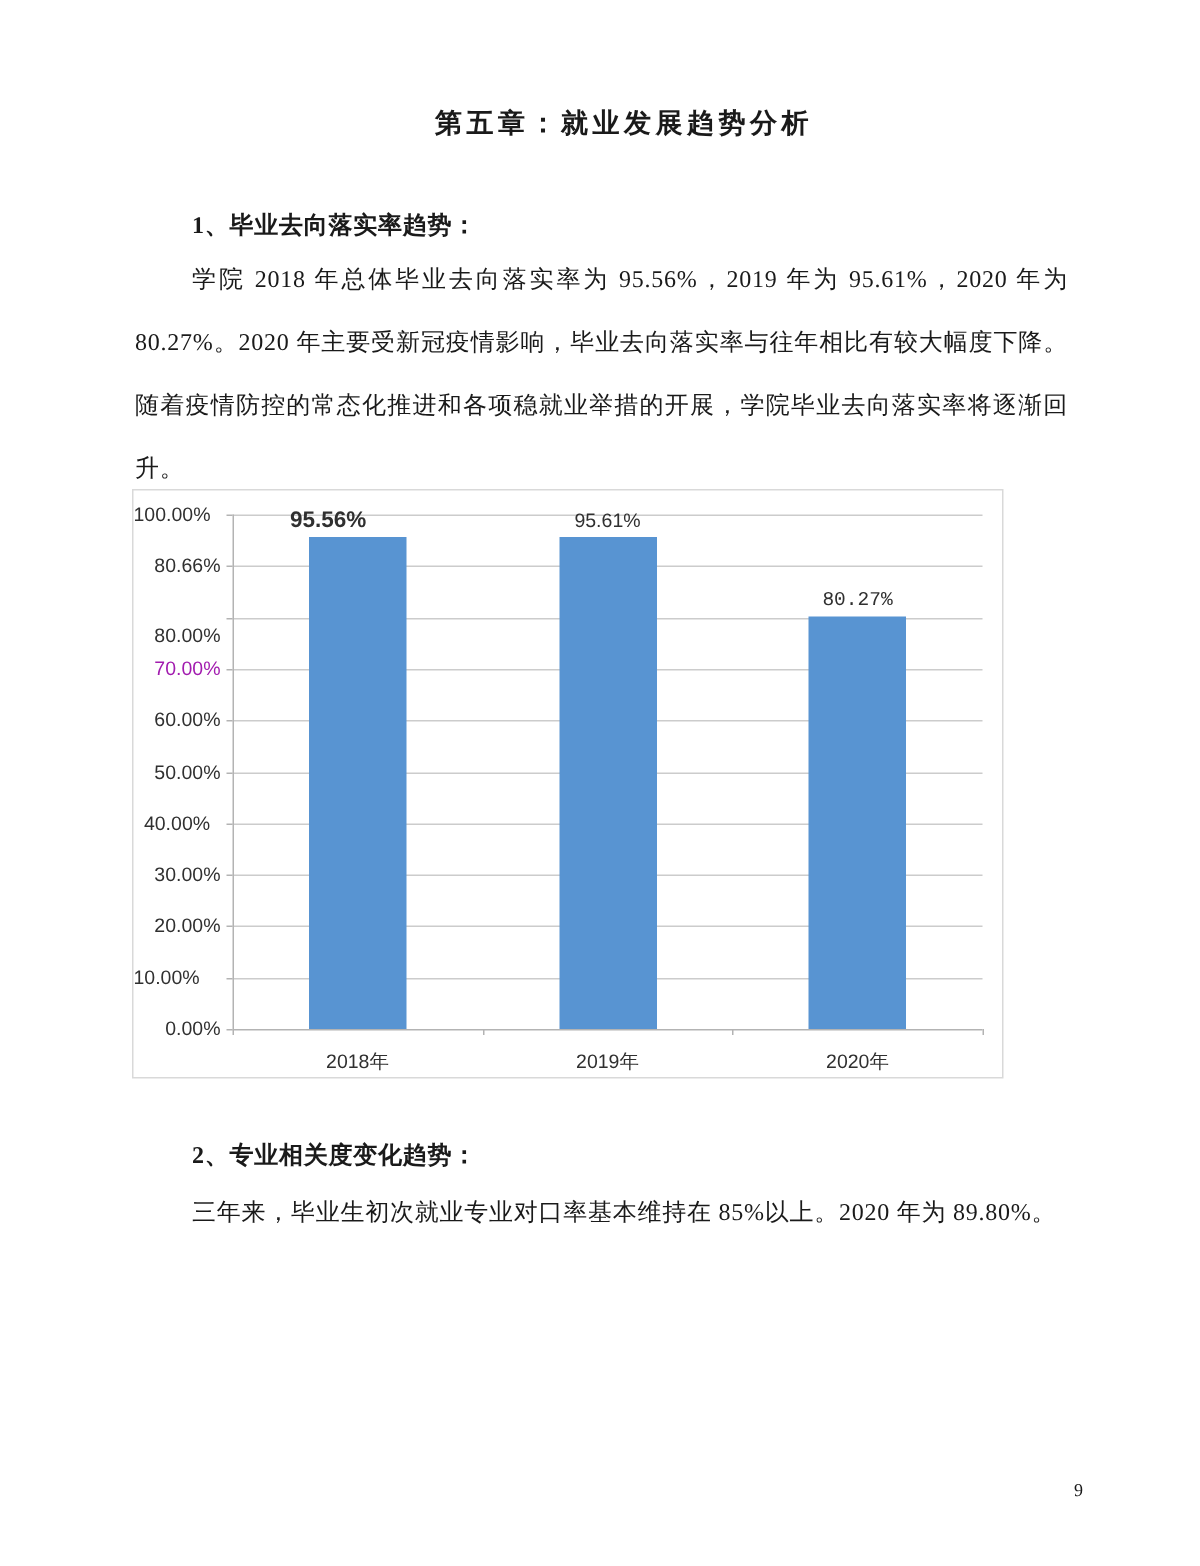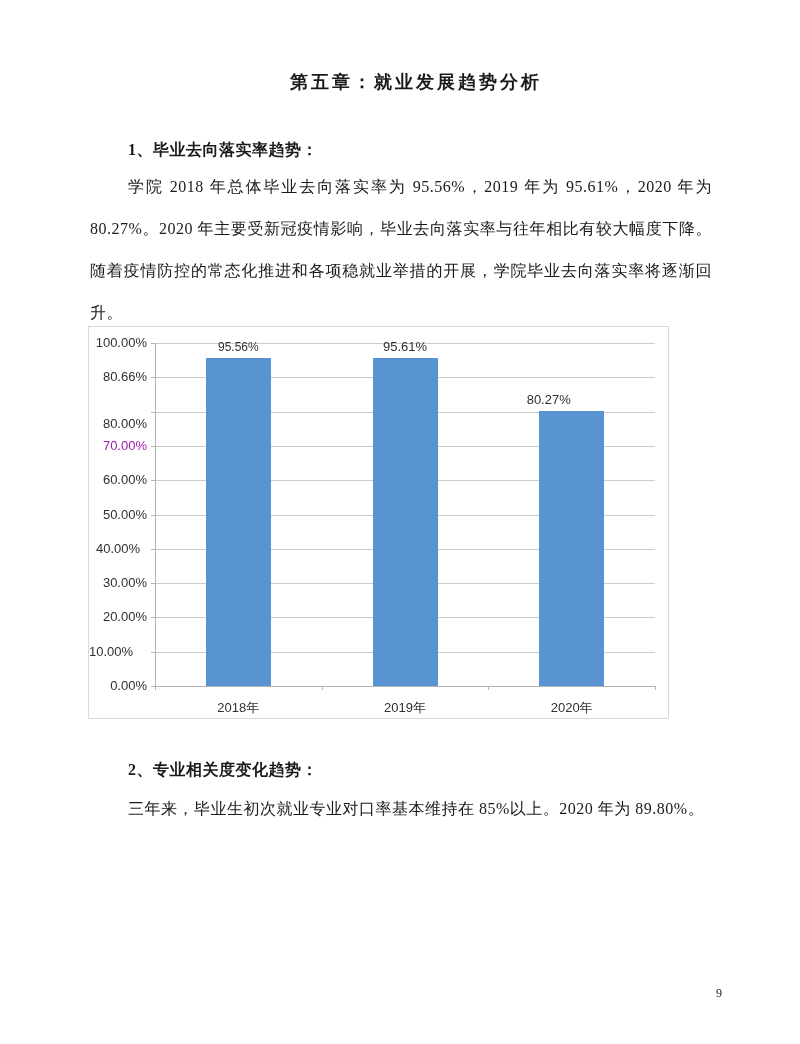--- a/index.html
+++ b/index.html
@@ -81,34 +81,34 @@
       <div style="left: 62px; top: 118.9px; width: 4px; height: 1px; background: rgb(179, 179, 179);"></div>
       <div style="left: 0px; top: 110.9px; width: 58px; height: 16px; text-align: right; font-size: 13px; line-height: 16px; color: #a21caf;">70.00%</div>
       <div style="left: 66px; top: 84.6px; width: 500px; height: 1px; background: rgb(204, 204, 204);"></div>
       <div style="left: 62px; top: 84.6px; width: 4px; height: 1px; background: rgb(179, 179, 179);"></div>
       <div style="left: 0px; top: 89px; width: 58px; height: 16px; text-align: right; font-size: 13px; line-height: 16px; color: rgb(48, 48, 48);">80.00%</div>
       <div style="left: 66px; top: 50.3px; width: 500px; height: 1px; background: rgb(204, 204, 204);"></div>
       <div style="left: 62px; top: 50.3px; width: 4px; height: 1px; background: rgb(179, 179, 179);"></div>
       <div style="left: 0px; top: 42.3px; width: 58px; height: 16px; text-align: right; font-size: 13px; line-height: 16px; color: rgb(48, 48, 48);">80.66%</div>
       <div style="left: 66px; top: 16px; width: 500px; height: 1px; background: rgb(204, 204, 204);"></div>
       <div style="left: 62px; top: 16px; width: 4px; height: 1px; background: rgb(179, 179, 179);"></div>
-      <div style="left: 0px; top: 8px; width: 58px; height: 16px; text-align: right; font-size: 13px; line-height: 16px; color: rgb(48, 48, 48);">100.00%</div>
+      <div style="left: 0px; top: 8px; width: 58px; height: 16px; text-align: left; font-size: 13px; line-height: 16px; color: rgb(48, 48, 48);">100.00%</div>
       <div style="left: 66px; top: 16px; width: 1px; height: 343px; background: rgb(179, 179, 179);"></div>
       <div style="left: 66px; top: 359px; width: 1px; height: 4px; background: rgb(179, 179, 179);"></div>
       <div style="left: 232.667px; top: 359px; width: 1px; height: 4px; background: rgb(179, 179, 179);"></div>
       <div style="left: 399.333px; top: 359px; width: 1px; height: 4px; background: rgb(179, 179, 179);"></div>
       <div style="left: 566px; top: 359px; width: 1px; height: 4px; background: rgb(179, 179, 179);"></div>
       <div style="left: 116.833px; top: 31.2292px; width: 65px; height: 327.771px; background: rgb(88, 148, 210);"></div>
-      <div style="left: 104.333px; top: 12.2292px; width: 90px; height: 16px; text-align: center; font-size: 12px; line-height: 16px; color: rgb(48, 48, 48);">95.56%</div>
+      <div style="left: 104.333px; top: 12.2292px; width: 90px; height: 16px; font-size: 15px; line-height: 16px; color: rgb(48, 48, 48); font-weight: bold;">95.56%</div>
       <div style="left: 104.333px; top: 373px; width: 90px; height: 16px; text-align: center; font-size: 13px; line-height: 16px; color: rgb(48, 48, 48);">2018年</div>
       <div style="left: 283.5px; top: 31.0577px; width: 65px; height: 327.942px; background: rgb(88, 148, 210);"></div>
       <div style="left: 271px; top: 12.0577px; width: 90px; height: 16px; text-align: center; font-size: 13px; line-height: 16px; color: rgb(48, 48, 48);">95.61%</div>
       <div style="left: 271px; top: 373px; width: 90px; height: 16px; text-align: center; font-size: 13px; line-height: 16px; color: rgb(48, 48, 48);">2019年</div>
       <div style="left: 450.167px; top: 83.6739px; width: 65px; height: 275.326px; background: rgb(88, 148, 210);"></div>
-      <div style="left: 437.667px; top: 64.6739px; width: 90px; height: 16px; font-size: 13px; line-height: 16px; color: rgb(48, 48, 48);">80.27%</div>
+      <div style="left: 437.667px; top: 64.6739px; width: 90px; height: 16px; text-align: center; font-size: 13px; line-height: 16px; color: rgb(48, 48, 48); font-family: Liberation Mono, monospace;">80.27%</div>
       <div style="left: 437.667px; top: 373px; width: 90px; height: 16px; text-align: center; font-size: 13px; line-height: 16px; color: rgb(48, 48, 48);">2020年</div>
     </div>
 
   <div class="sec-heading sec2-heading">2、专业相关度变化趋势：</div>
 
   <div class="body-para para2">三年来，毕业生初次就业专业对口率基本维持在 85%以上。2020 年为 89.80%。</div>
 
   <div class="page-number">9</div>
 
 </div>

